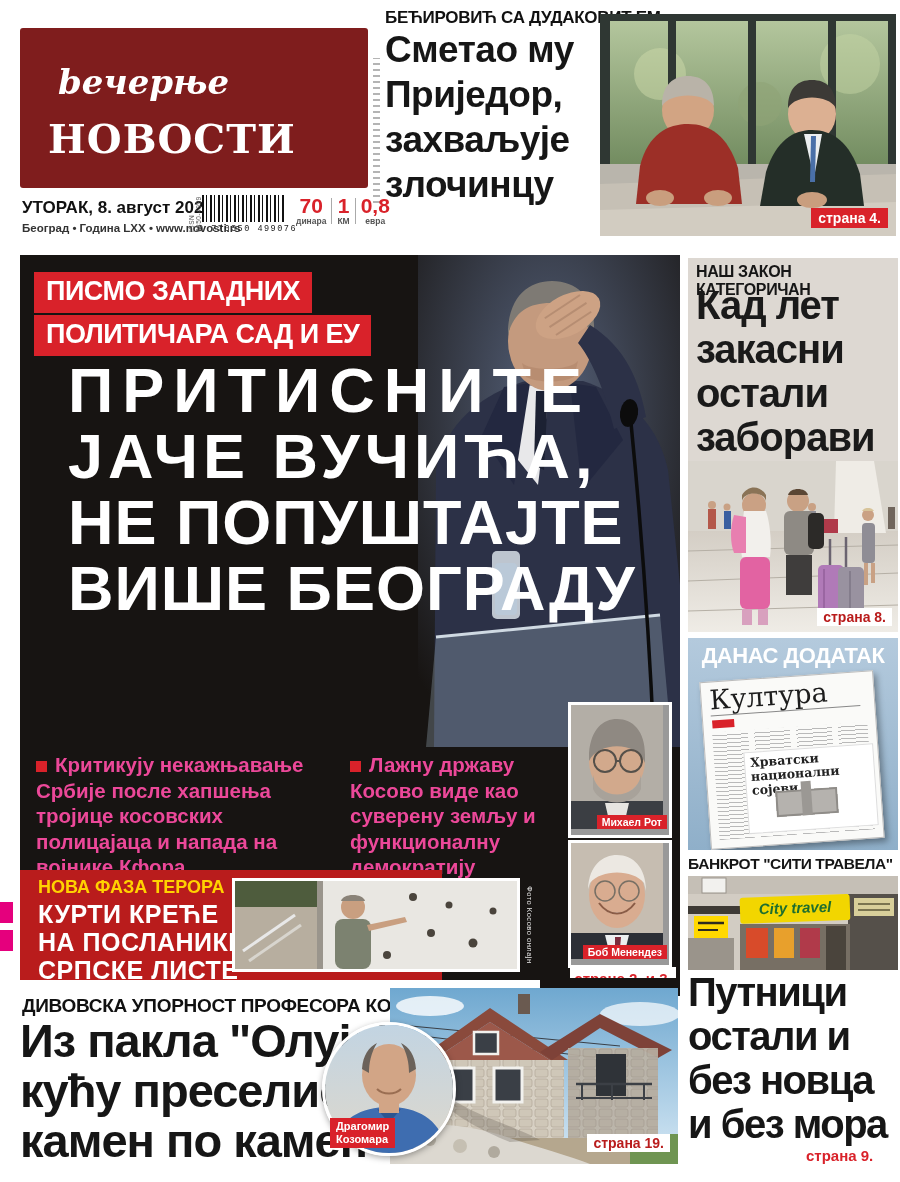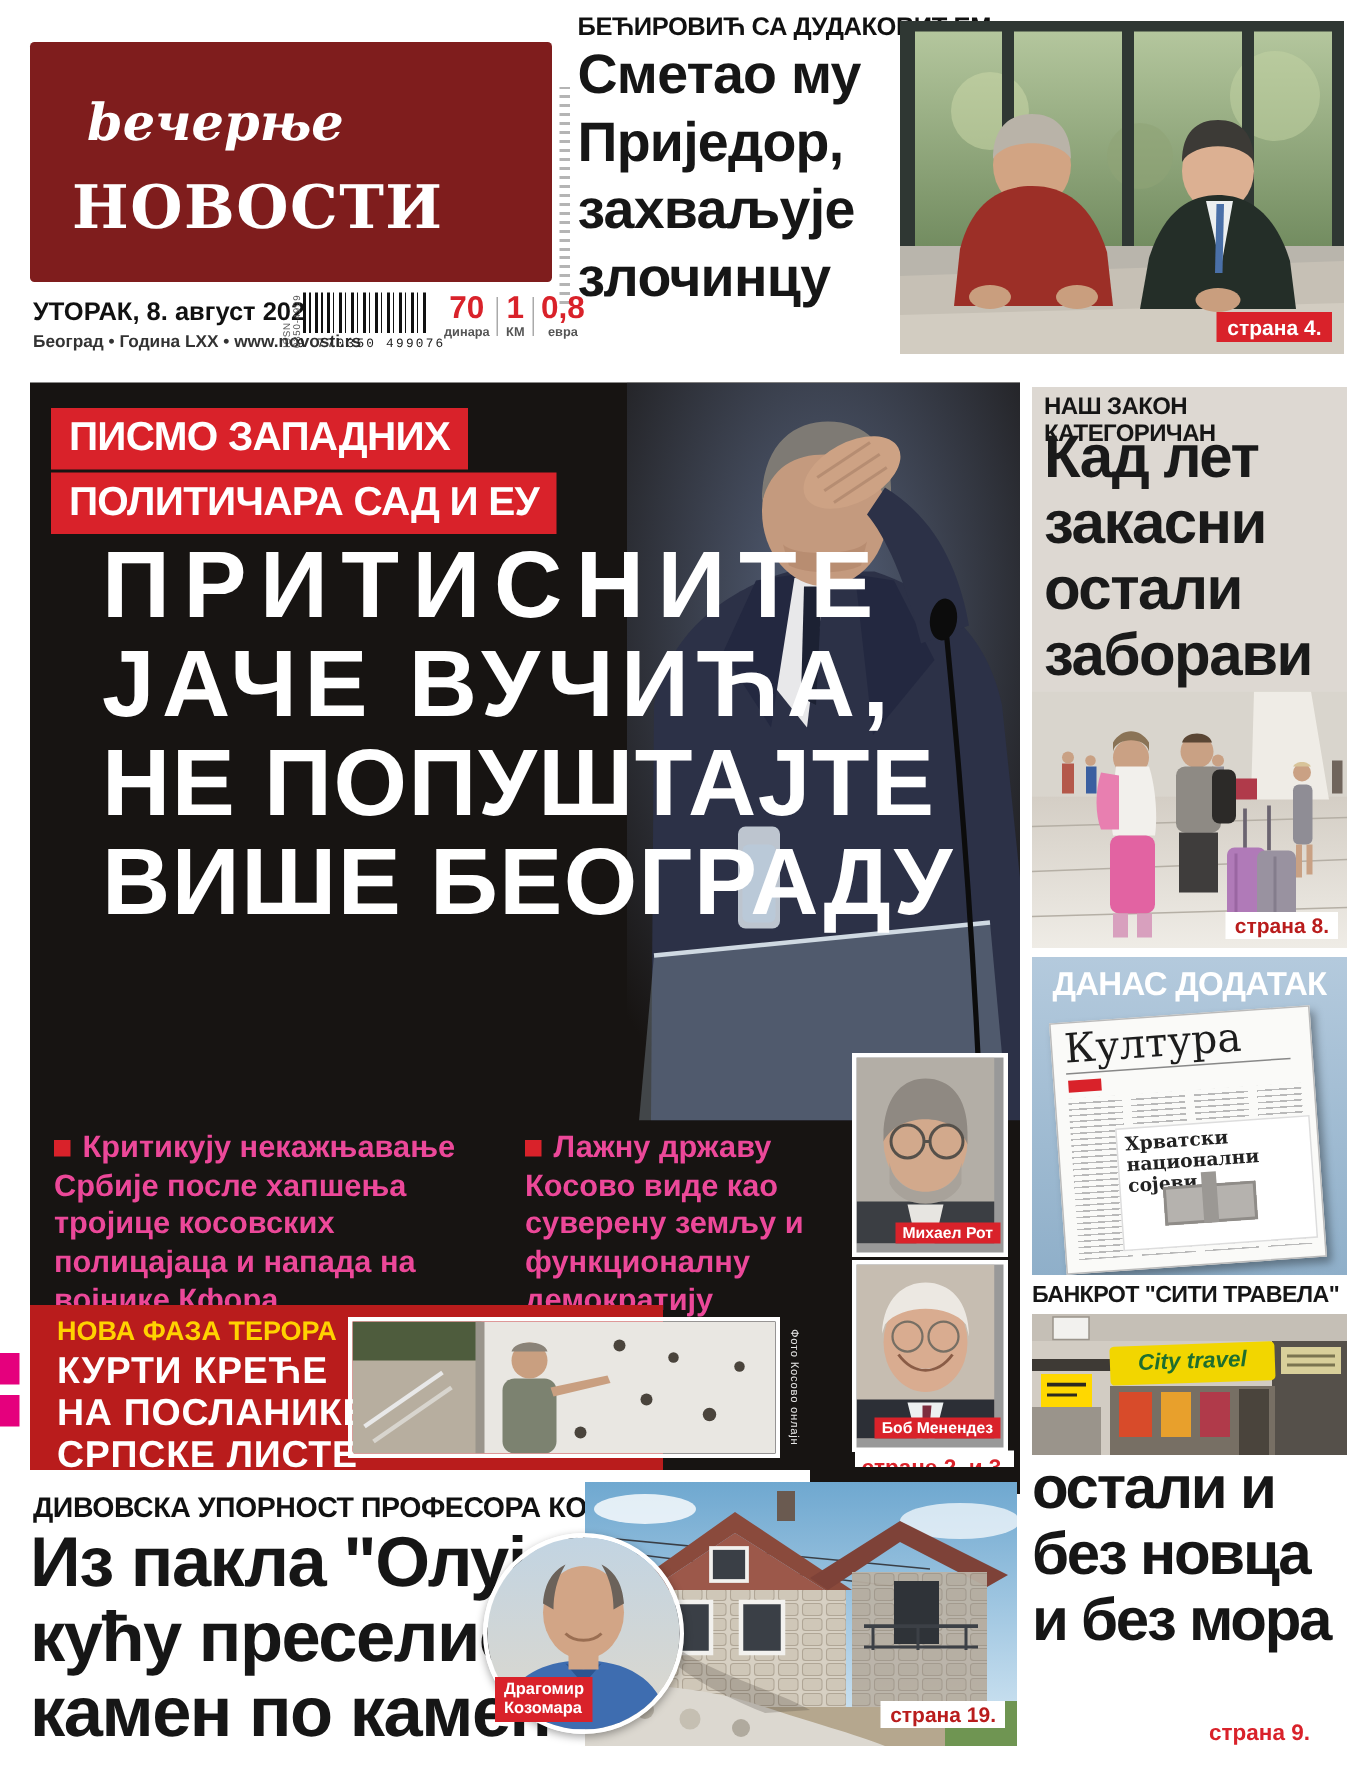--- a/index.html
+++ b/index.html
@@ -425,20 +425,21 @@
       <rect x="112" y="52" width="20" height="30" fill="#b03a4a"></rect>
       <rect x="138" y="50" width="20" height="44" fill="#4a443c"></rect>
       <rect x="6" y="40" width="34" height="22" fill="#ffd800"></rect>
       <line x1="10" y1="47" x2="36" y2="47" stroke="#2c2a20" stroke-width="2.5"></line>
       <line x1="10" y1="54" x2="30" y2="54" stroke="#2c2a20" stroke-width="2"></line>
       <rect x="0" y="62" width="46" height="32" fill="#9a948b"></rect>
     </svg>
     <div class="abs store-sign-text">City travel</div>
   </div>
   <div class="abs travel-headline">
+    <div>Путници</div>
     <div>остали и</div>
     <div>без новца</div>
     <div>и без мора</div>
   </div>
   <div class="abs travel-pageref">страна 9.</div>
 
   <div class="abs house-kicker">ДИВОВСКА УПОРНОСТ ПРОФЕСОРА КОЗОМАРЕ</div>
   <div class="abs house-headline">
     <div>Из пакла "Олује"</div>
     <div>кућу преселио</div>

